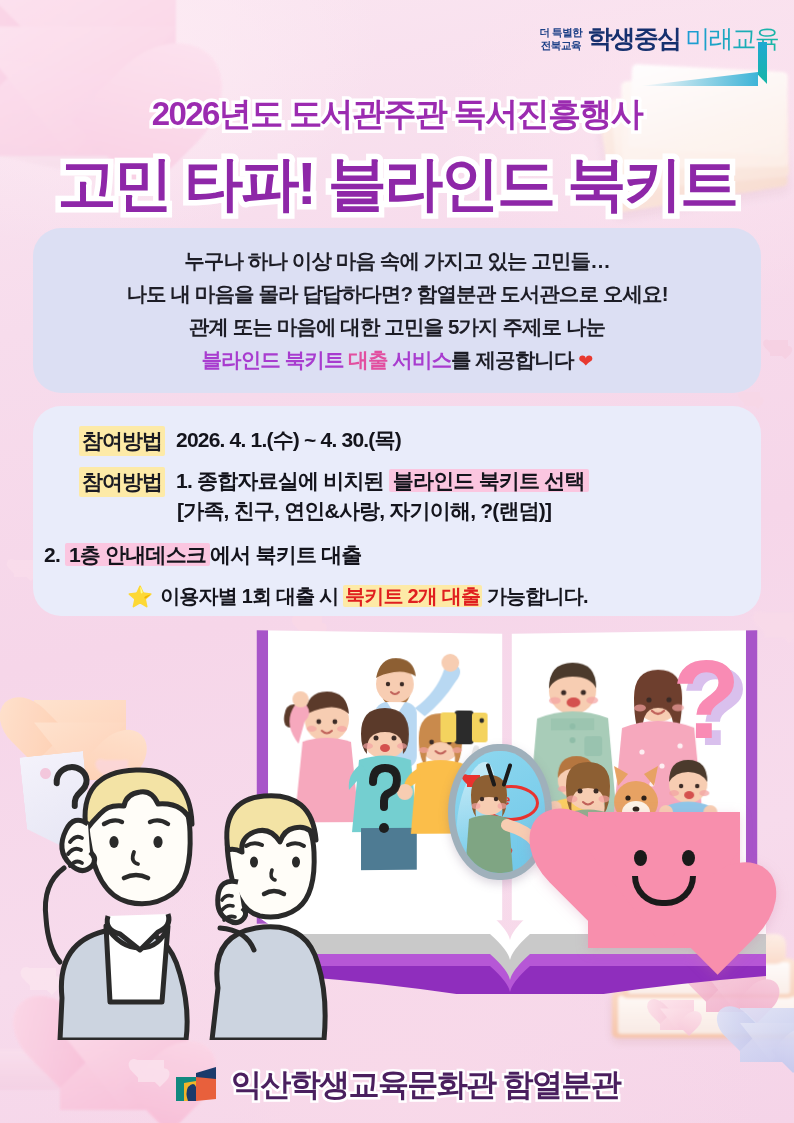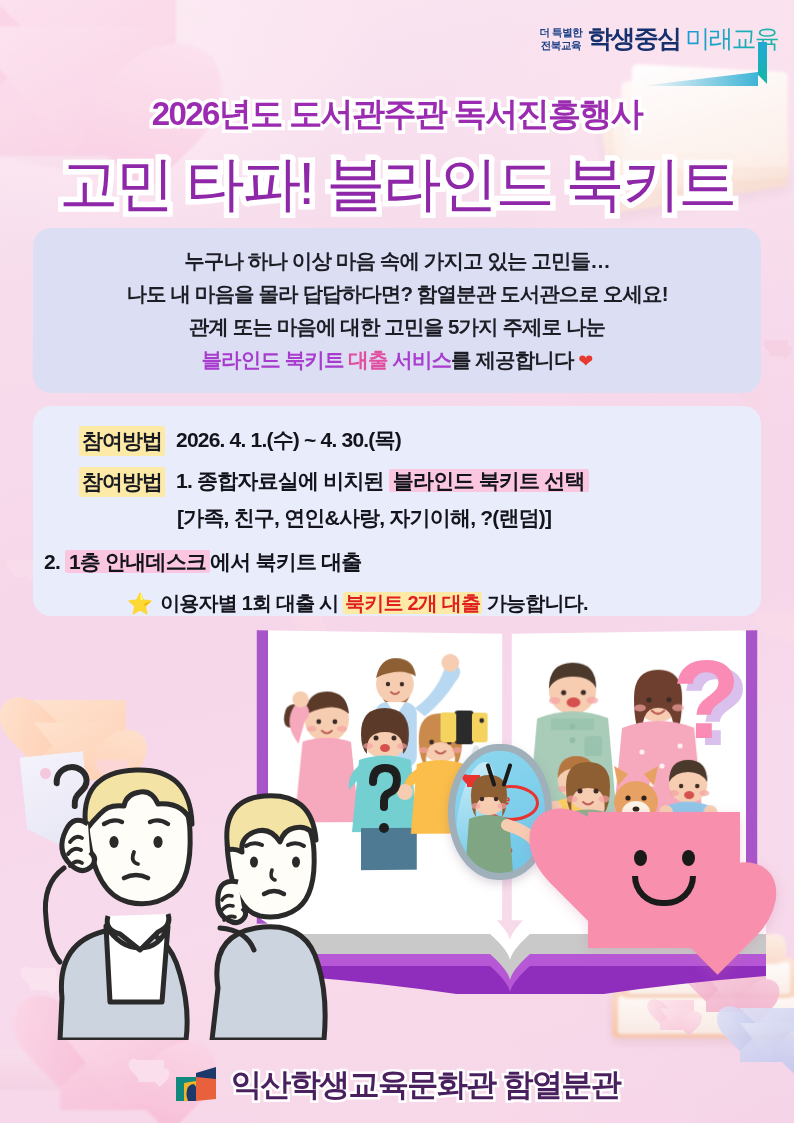--- a/index.html
+++ b/index.html
@@ -145,29 +145,29 @@
   
   .title-wrap { position:absolute; left:0; right:0; top:92px; text-align:center; }
 
   .title-small {
     font-size:33px; font-weight:800; letter-spacing:-1.6px; color:#9B2BB0;
     -webkit-text-stroke:7px #ffffff; paint-order:stroke fill;
     display:inline-block;
   }
   .title-big {
     margin-top:8px;
-    font-size:59px; font-weight:400; letter-spacing:-2.6px; color:#8E27A8;
+    font-size:59px; font-weight:700; letter-spacing:-2.6px; color:#8E27A8;
     -webkit-text-stroke:11px #ffffff; paint-order:stroke fill;
     display:inline-block;
   }
 
   
   .panel {
     position:absolute; left:33px; width:728px;
-    border-radius:18px;
+    border-radius:28px;
   }
   .panel-desc {
     top:228px; height:165px; background:#dcdff3;
     display:flex; flex-direction:column; align-items:center; justify-content:center; gap:5px;
   }
   .desc-line { font-size:20.5px; font-weight:700; color:#1d1d26; letter-spacing:-.9px;
                white-space:nowrap; }
   .desc-line .pp { color:#a83ccf; }
   .desc-line .pk { color:#e24fa0; }
   .desc-line .rd { color:#e8392f; font-size:18px; }
@@ -181,21 +181,21 @@
   .row + .row { margin-top:11px; }
   .lbl {
     font-size:21px; font-weight:800; color:#1a1a22; letter-spacing:-1px;
     background:#fdeaa7; padding:1px 3px; border-radius:2px; white-space:nowrap;
   }
   .val { font-size:21px; font-weight:700; color:#14141c; letter-spacing:-.8px;
          margin-left:11px; white-space:nowrap; }
   .hl-pink { background:#fbc6e0; padding:0 4px; border-radius:2px; }
   .hl-yell { background:#fdeaa7; padding:0 2px; border-radius:2px; color:#e01f1f; }
   .sub-line { font-size:21px; font-weight:700; color:#14141c; letter-spacing:-.8px;
-              margin-left:144px; margin-top:7px; white-space:nowrap; }
+              margin-left:144px; white-space:nowrap; }
   .star-line { display:flex; align-items:center; gap:7px;
                margin-left:94px; margin-top:14px; }
   .star-line .txt { font-size:20px; font-weight:700; color:#14141c; letter-spacing:-.8px;
                     white-space:nowrap; }
 
   
   .illu { position:absolute; left:0; top:610px; width:794px; height:430px; }
 
   
   .book { position:absolute; left:258px; top:22px; width:504px; height:360px; }

